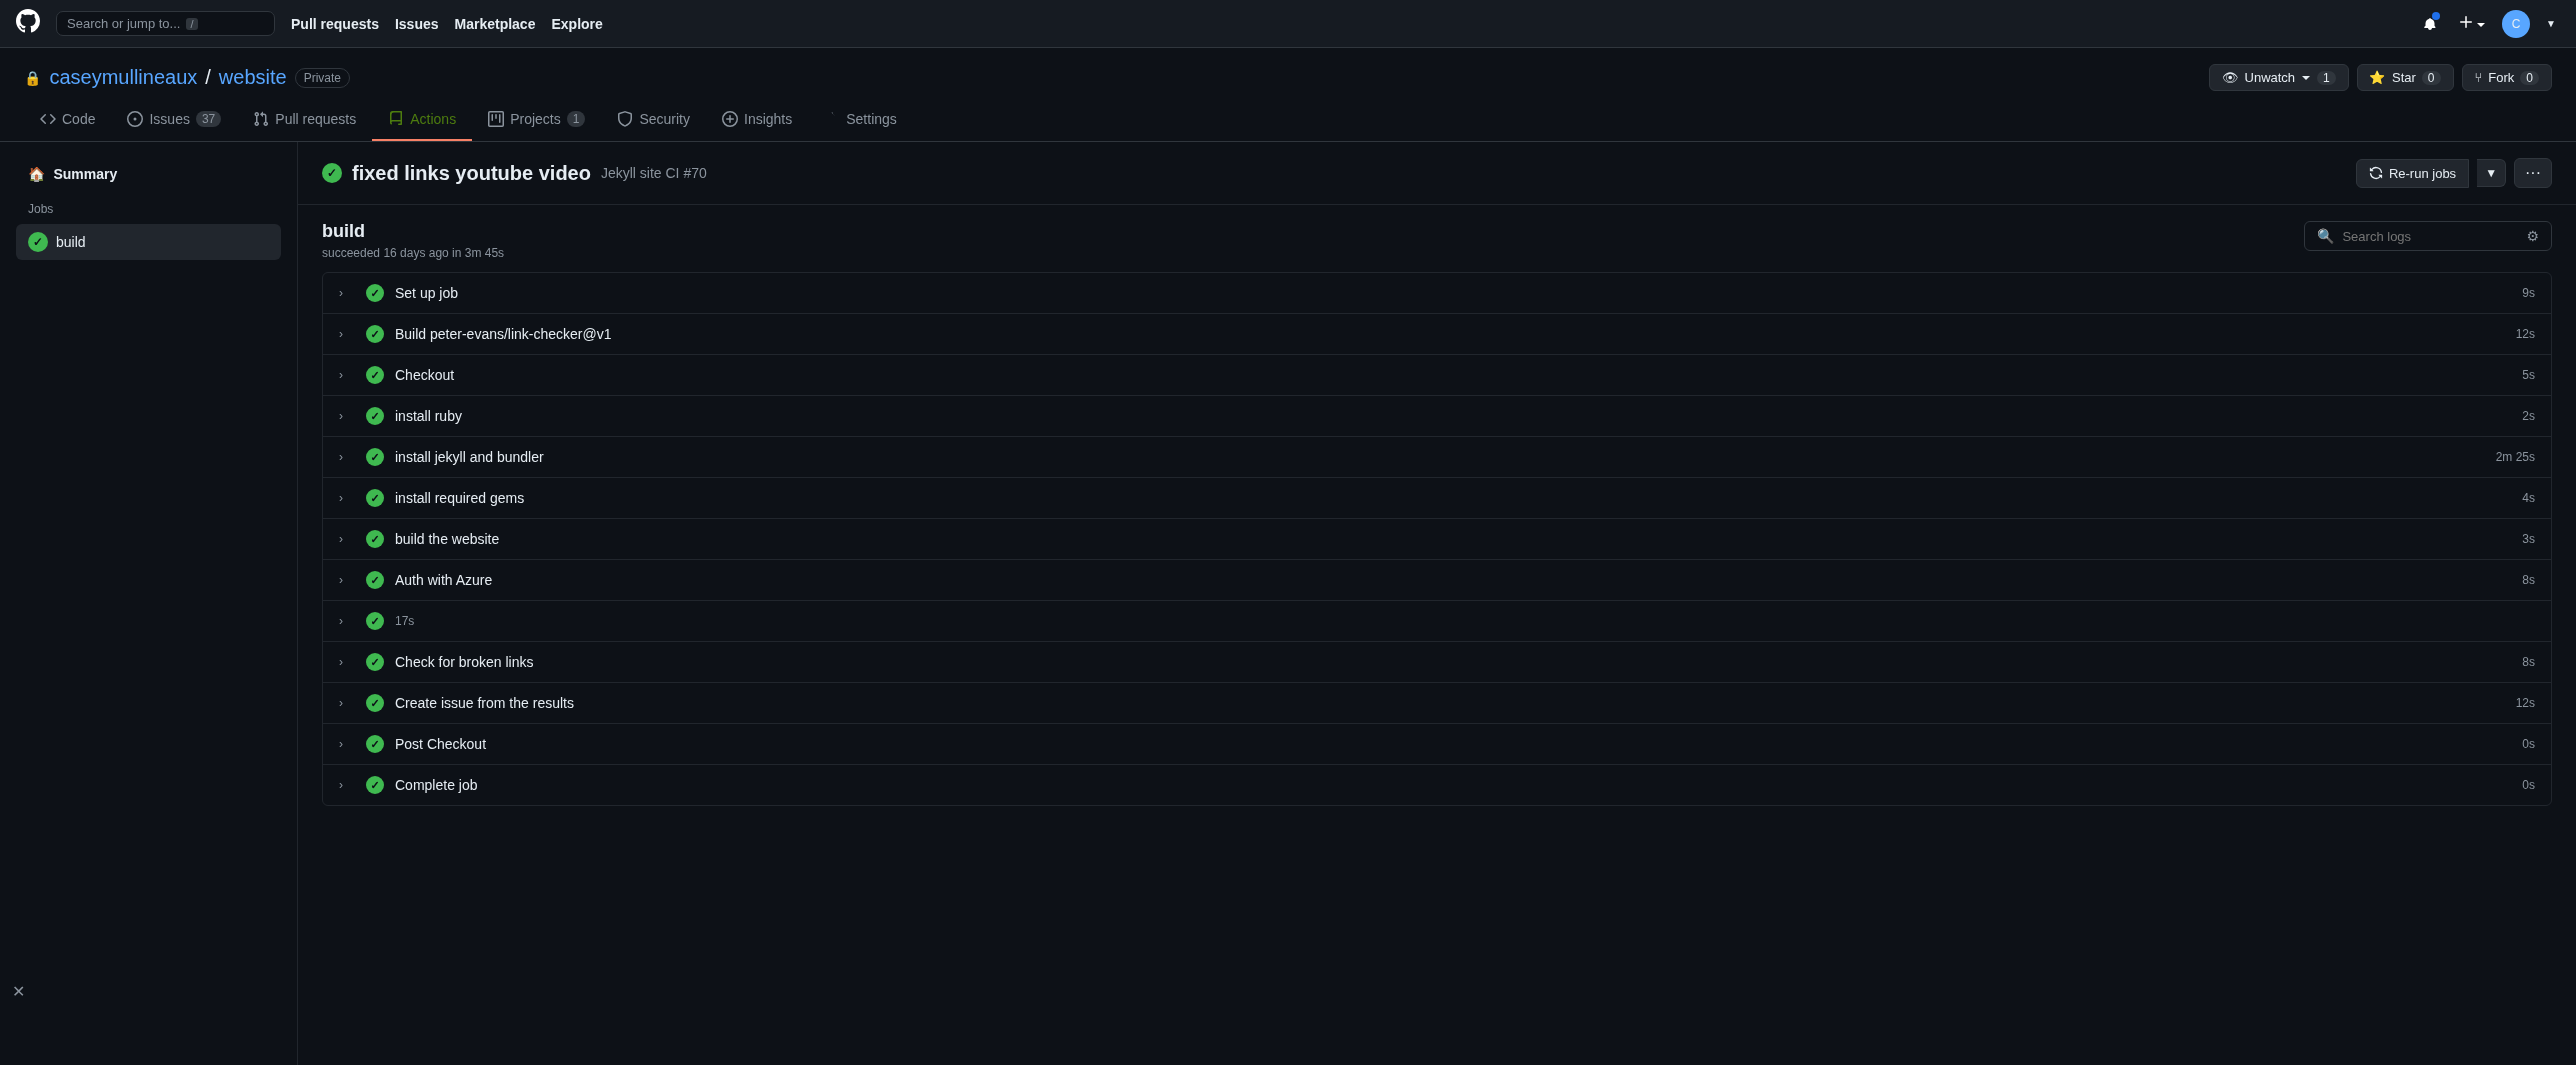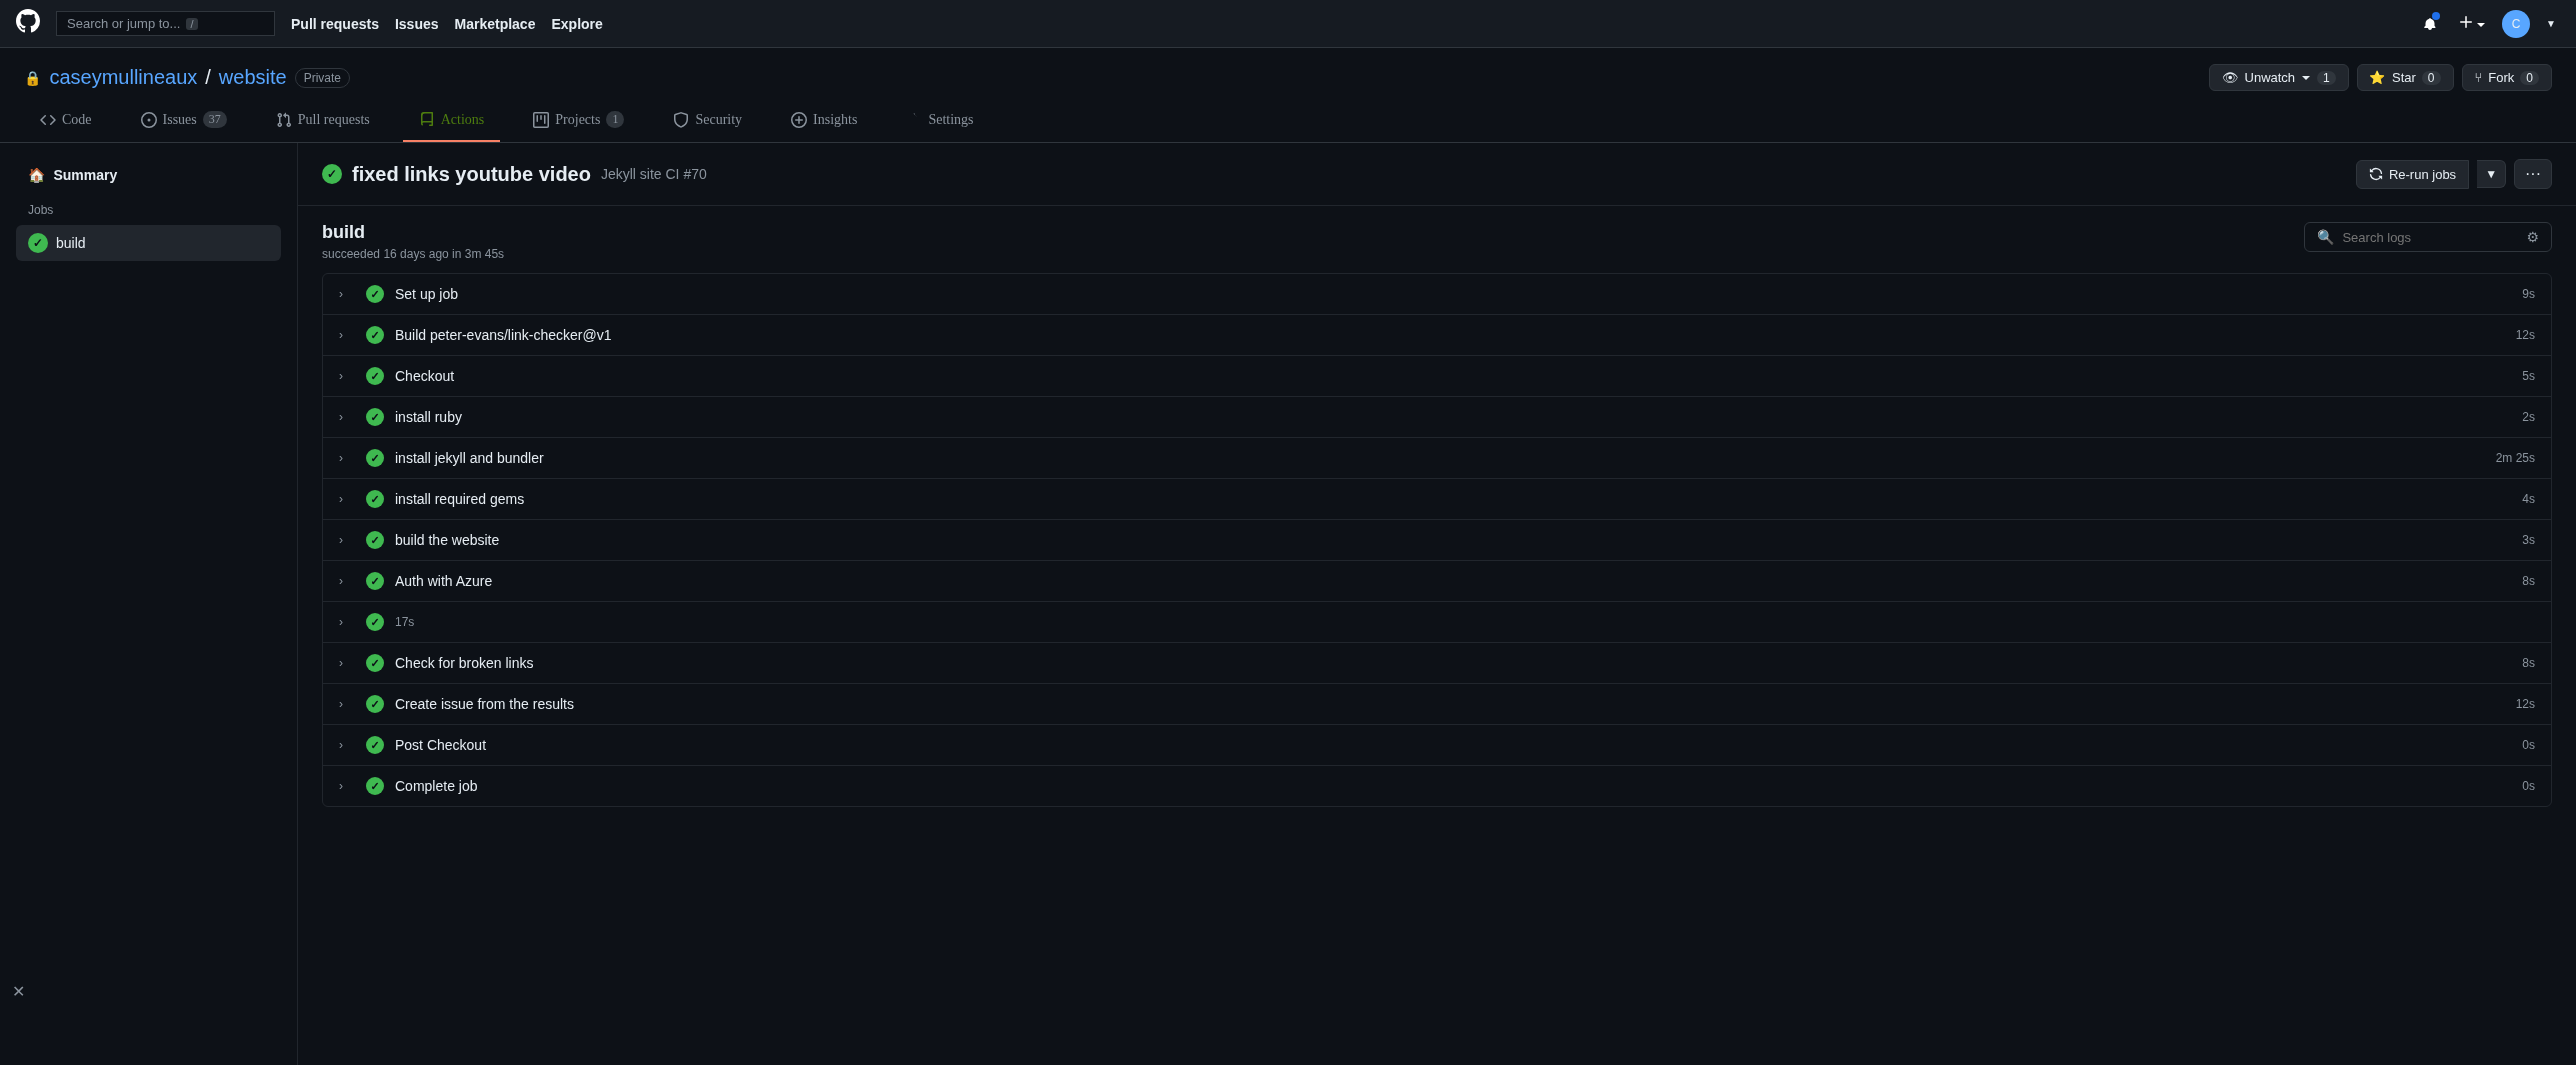--- a/index.html
+++ b/index.html
@@ -22,21 +22,21 @@
       gap: 16px;
     }
     .top-nav-logo {
       color: #e6edf3;
       font-size: 22px;
       flex-shrink: 0;
     }
     .top-nav-search {
       background: #0d1117;
       border: 1px solid #30363d;
-      border-radius: 0;
+      border-radius: 7px;
       color: #8b949e;
       padding: 4px 10px;
       font-size: 13px;
       display: flex;
       align-items: center;
       gap: 6px;
       min-width: 219px;
       cursor: pointer;
     }
     .search-slash {
@@ -142,23 +142,22 @@
     .repo-btn-count {
       background: #30363d;
       border-radius: 20px;
       padding: 0 6px;
       font-size: 12px;
     }
 
     
     .tab-nav {
       display: flex;
-      gap: 17px;
+      gap: 0;
       list-style: none;
-      font-family: Liberation Serif, serif;
     }
     .tab-item {
       display: flex;
       align-items: center;
       gap: 6px;
       padding: 8px 16px 12px;
       color: #8b949e;
       cursor: pointer;
       font-size: 14px;
       border-bottom: 2px solid transparent;

